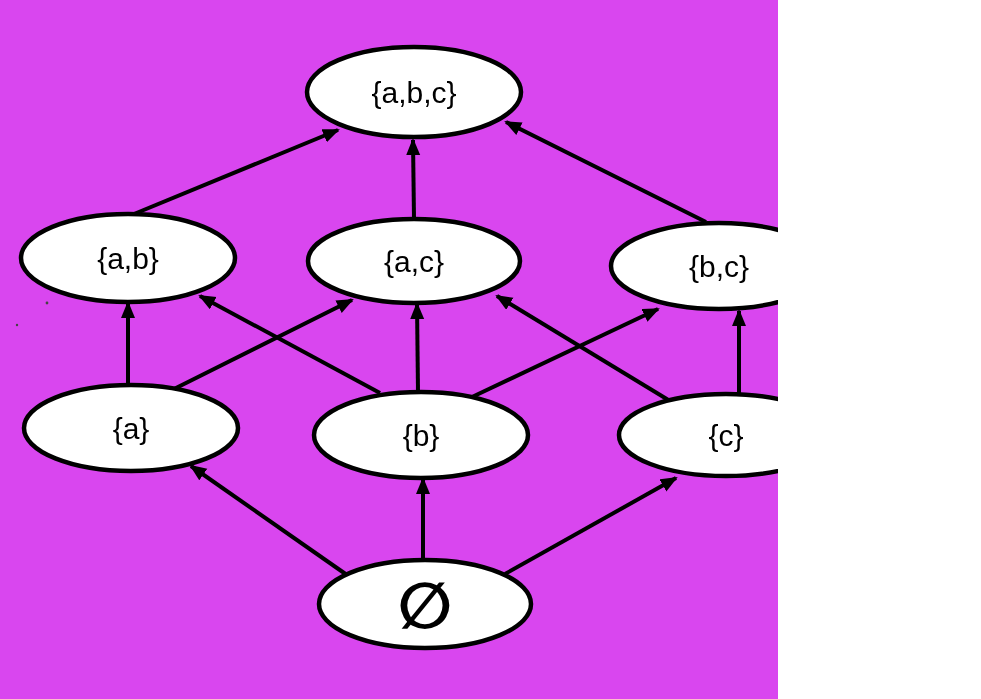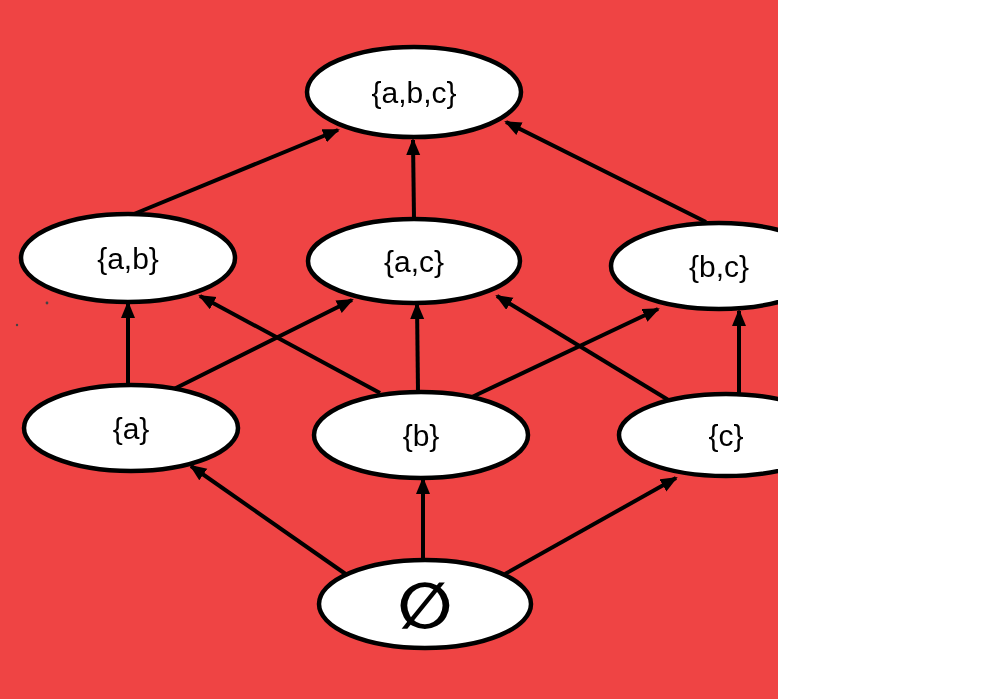--- a/index.html
+++ b/index.html
@@ -4,21 +4,21 @@
 <style>
   html, body {
     margin: 0;
     padding: 0;
     background: #ffffff;
   }
   .stage {
     position: relative;
     width: 778px;
     height: 699px;
-    background: #ef4444;
+    background: #d946ef;
     overflow: hidden;
     font-family: "Liberation Sans", sans-serif;
   }
   svg { display: block; }
   .edge {
     stroke: #000000;
     stroke-width: 4;
     fill: none;
   }
   .node-ellipse {

